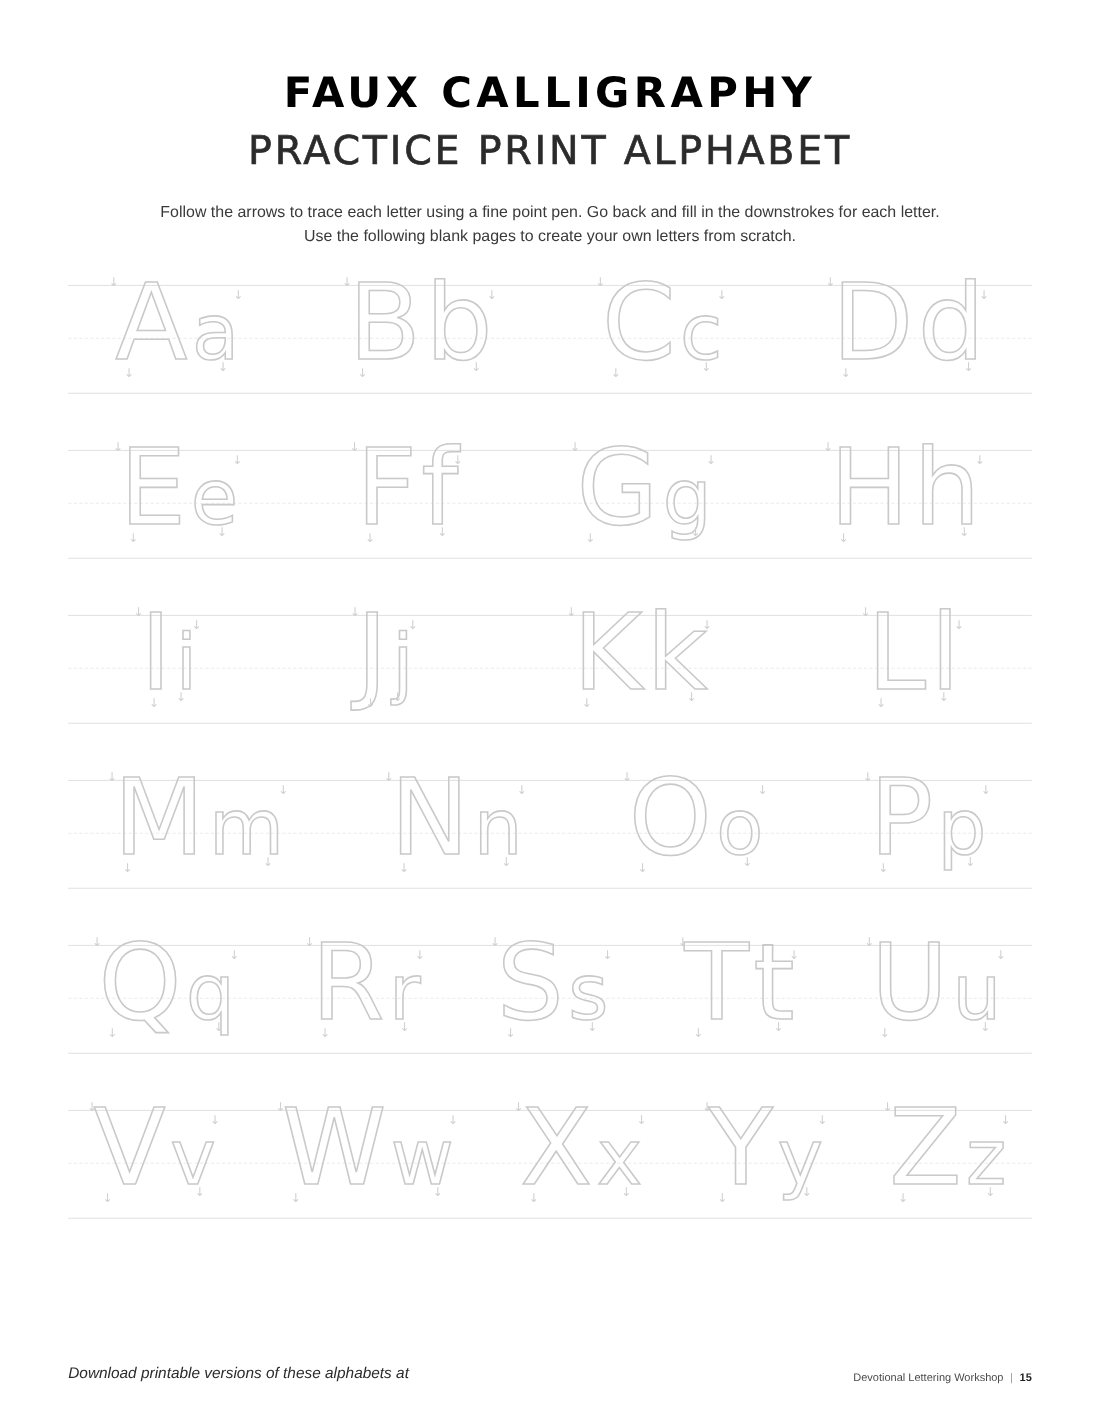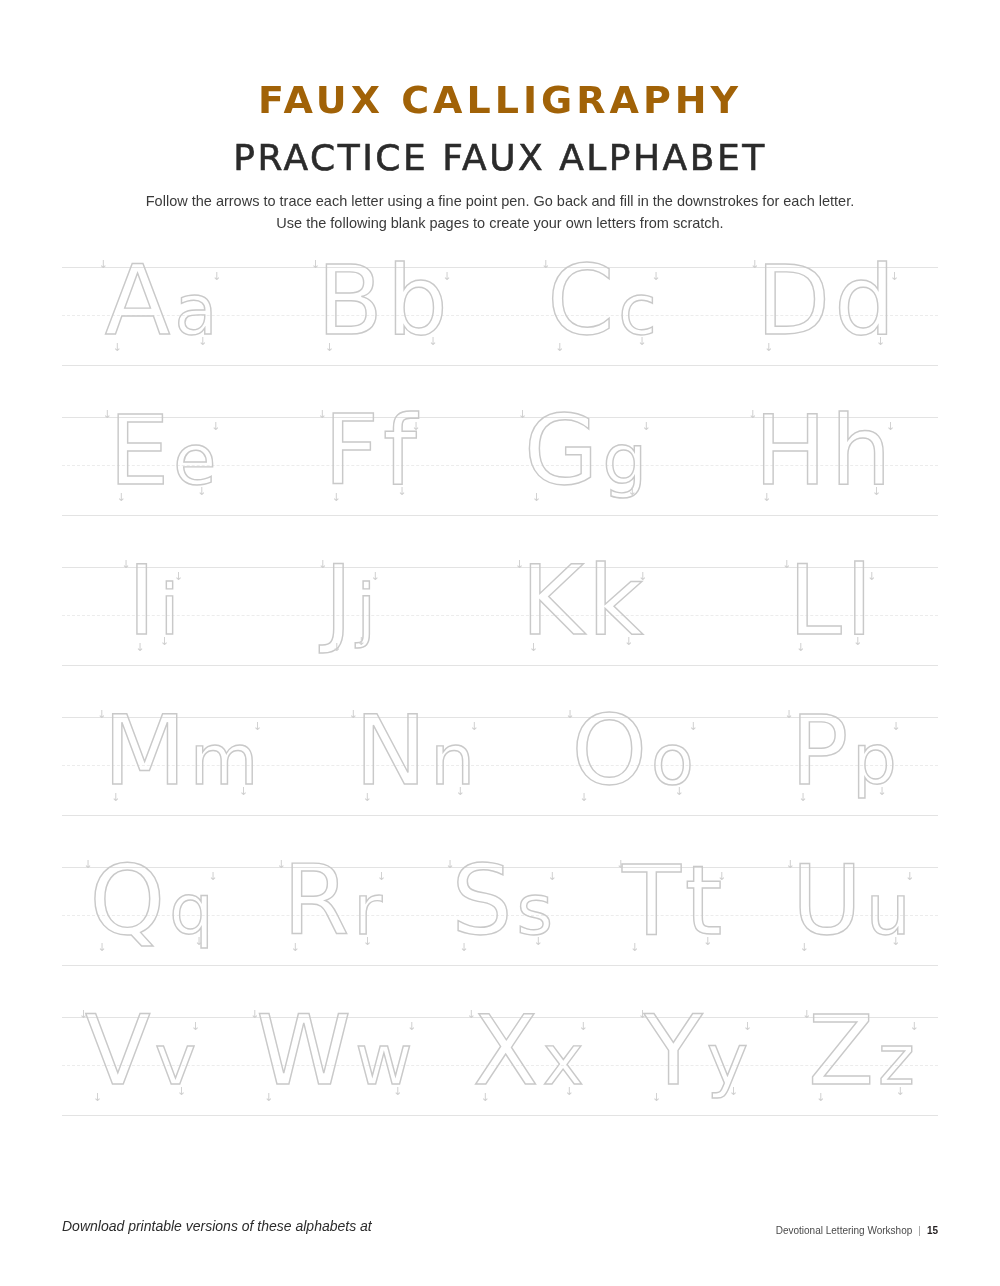--- a/index.html
+++ b/index.html
@@ -27,36 +27,36 @@
   
   .header {
     text-align: center;
     padding-top: 64px;
   }
   .title-main {
     font-family: "DejaVu Sans", sans-serif;
     font-weight: bold;
     font-size: 38px;
     letter-spacing: 4px;
-    color: #a16207;
-    margin: 16px;
+    color: #000000;
+    margin: 0;
     line-height: 1.1;
   }
   .title-sub {
     font-family: "DejaVu Sans", sans-serif;
     font-weight: normal;
     font-size: 36px;
     letter-spacing: 2.5px;
     margin: 12px 0 0 0;
     line-height: 1.1;
     color: #2b2b2b;
     -webkit-text-stroke: 0.6px #2b2b2b;
   }
   .instructions {
-    margin: 14px auto 0 auto;
+    margin: 26px auto 0 auto;
     width: 720px;
     font-size: 14.5px;
     line-height: 1.5;
     color: #3a3a3a;
     text-align: center;
   }
 
   
   .sheet {
     position: relative;
@@ -129,21 +129,21 @@
   .a1 { left: -6px;  top: 6px; }
   .a2 { right: -4px; top: 18px; }
   .a3 { left: 8px;   bottom: -4px; }
   .a4 { right: 10px; bottom: 2px; }
 
   
   .footer {
     position: absolute;
     left: 0;
     right: 0;
-    bottom: 50px;
+    bottom: 28px;
     padding: 0 62px;
     box-sizing: border-box;
     display: flex;
     justify-content: space-between;
     align-items: flex-end;
   }
   .footer-left {
     font-style: italic;
     font-size: 14px;
     line-height: 1.45;
@@ -157,21 +157,21 @@
   .footer-right .sep { margin: 0 6px; color: #9a9a9a; }
   .footer-right .page-num { font-weight: bold; color: #231f20; }
 </style>
 </head>
 <body>
 
 <div class="page">
 
   <div class="header">
     <h1 class="title-main">FAUX CALLIGRAPHY</h1>
-    <h2 class="title-sub">PRACTICE FAUX ALPHABET</h2>
+    <h2 class="title-sub">PRACTICE PRINT ALPHABET</h2>
     <p class="instructions">Follow the arrows to trace each letter using a fine point pen. Go back and fill in the downstrokes for each letter. Use the following blank pages to create your own letters from scratch.</p>
   </div>
 
   <div class="sheet">
 
   <div class="row">
         <div class="line top"></div>
         <div class="line mid"></div>
         <div class="line base"></div>
         <div class="letters">

